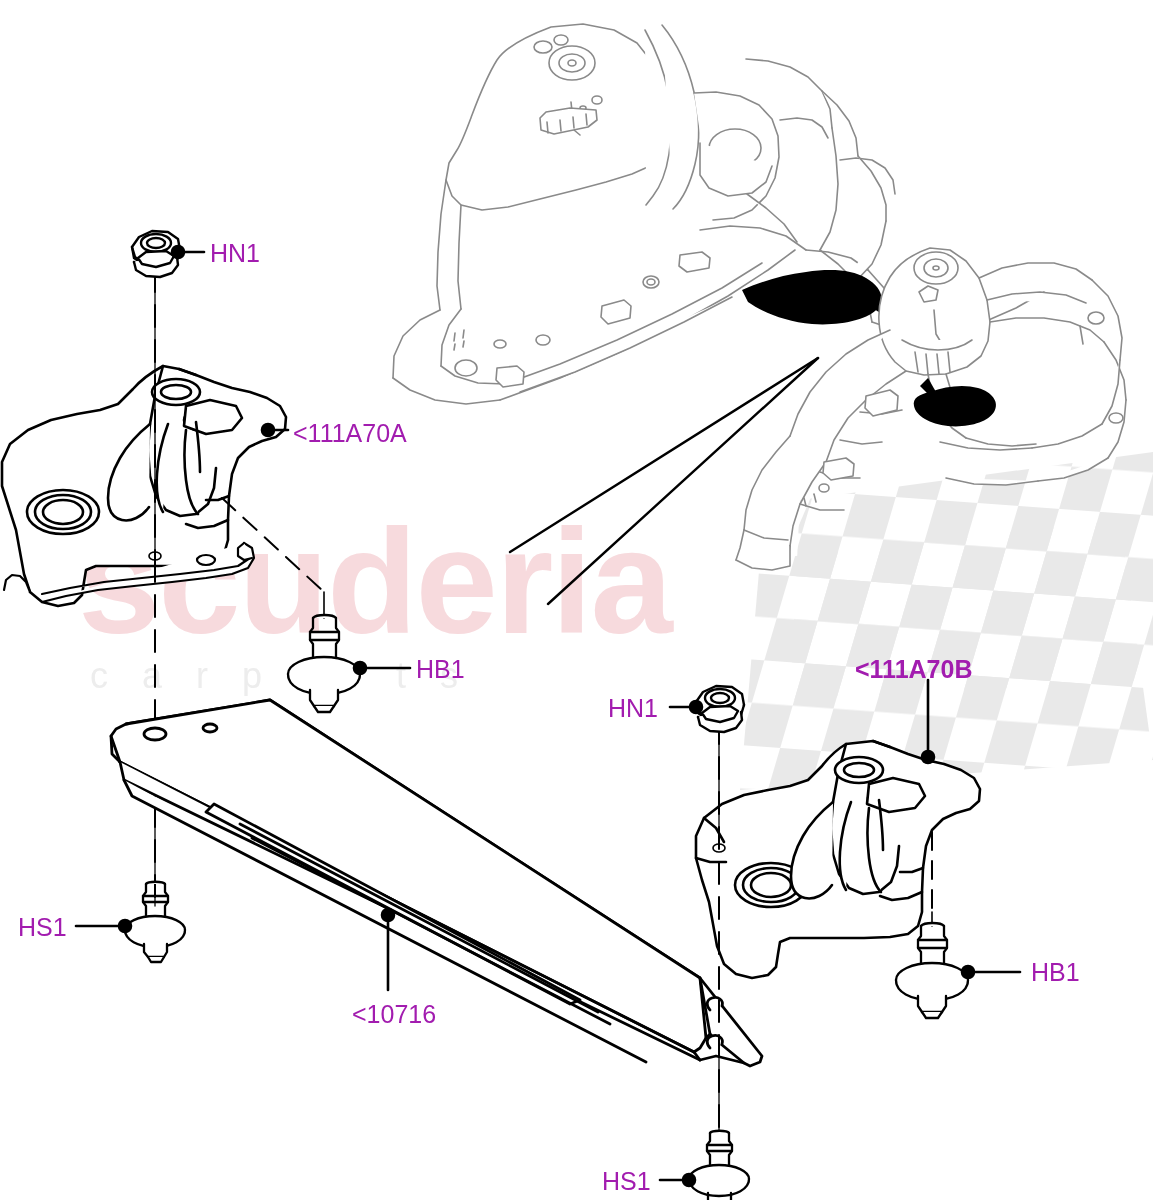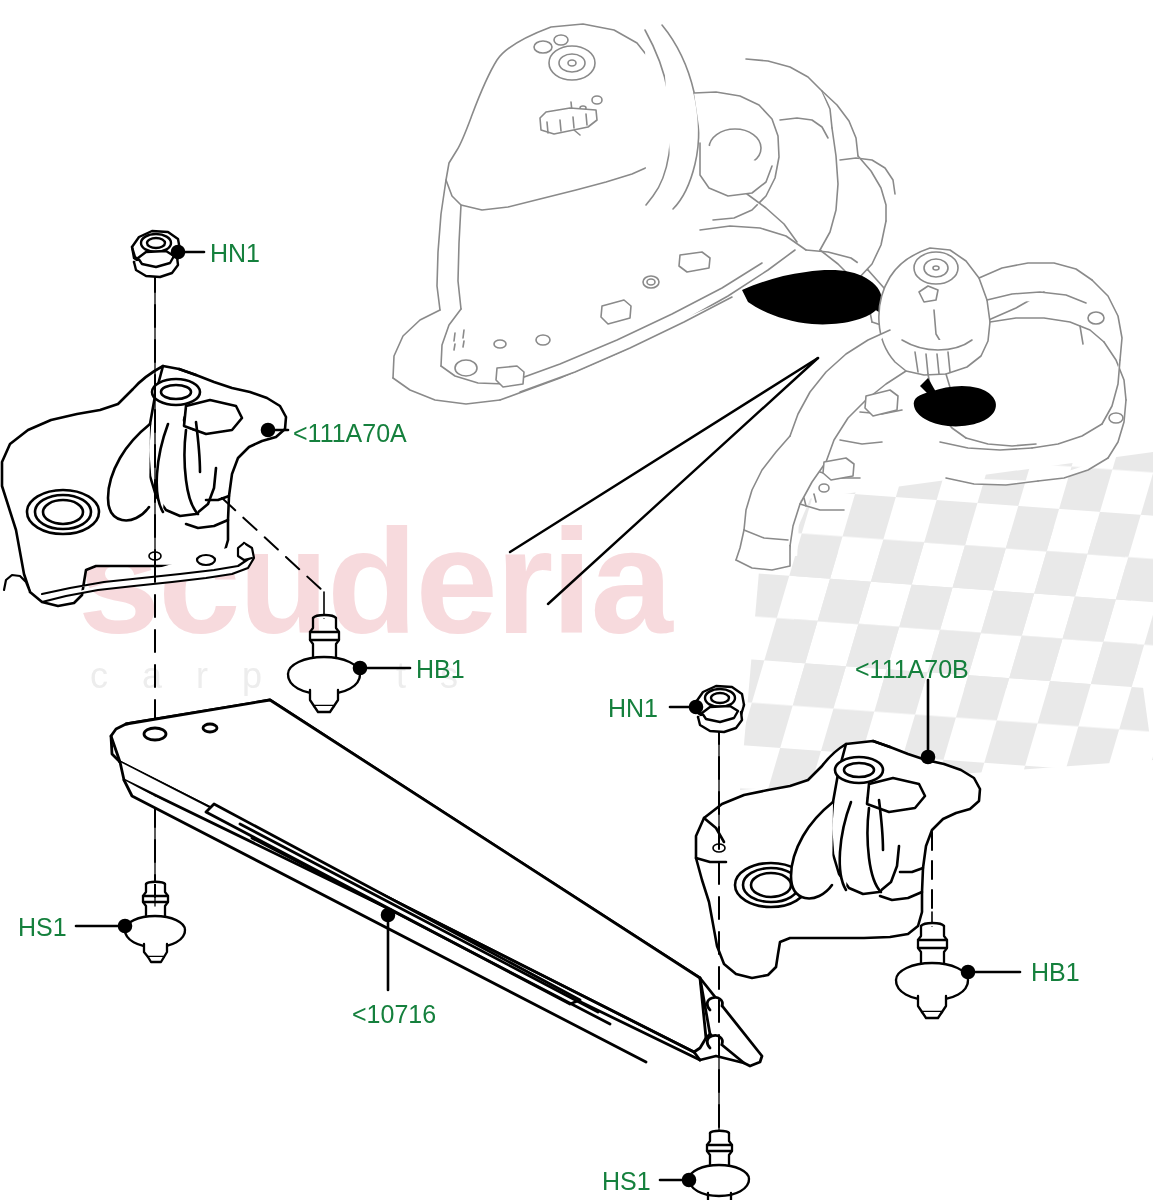--- a/index.html
+++ b/index.html
@@ -11,21 +11,21 @@
   #stage{
     position:relative;
     width:1153px;
     height:1200px;
     background:#ffffff;
     overflow:hidden;
   }
   #stage svg{ position:absolute; top:0; left:0; }
   .lbl{
     position:absolute;
-    color:#15803d;
+    color:#a21caf;
     font-size:25px;
     font-weight:400;
     letter-spacing:0px;
     white-space:nowrap;
     font-family:"Liberation Sans", sans-serif;
   }
   .wm-scuderia{
     position:absolute;
     left:78px; top:497px;
     font-size:148px;
@@ -477,17 +477,17 @@
 
     </g>
   </svg>
 
   <div class="lbl" style="left:210px;  top:239px;">HN1</div>
   <div class="lbl" style="left:293px;  top:419px;text-align:right;">&lt;111A70A</div>
   <div class="lbl" style="left:416px;  top:655px;">HB1</div>
   <div class="lbl" style="left:18px;   top:913px;">HS1</div>
   <div class="lbl" style="left:352px;  top:1000px;">&lt;10716</div>
   <div class="lbl" style="left:608px;  top:694px;">HN1</div>
-  <div class="lbl" style="left:855px;  top:655px;">&lt;111A70B</div>
+  <div class="lbl" style="left:855px;  top:655px;font-weight:bold;">&lt;111A70B</div>
   <div class="lbl" style="left:1031px; top:958px;">HB1</div>
   <div class="lbl" style="left:602px;  top:1167px;">HS1</div>
 
 </div>
 
 </body></html>

